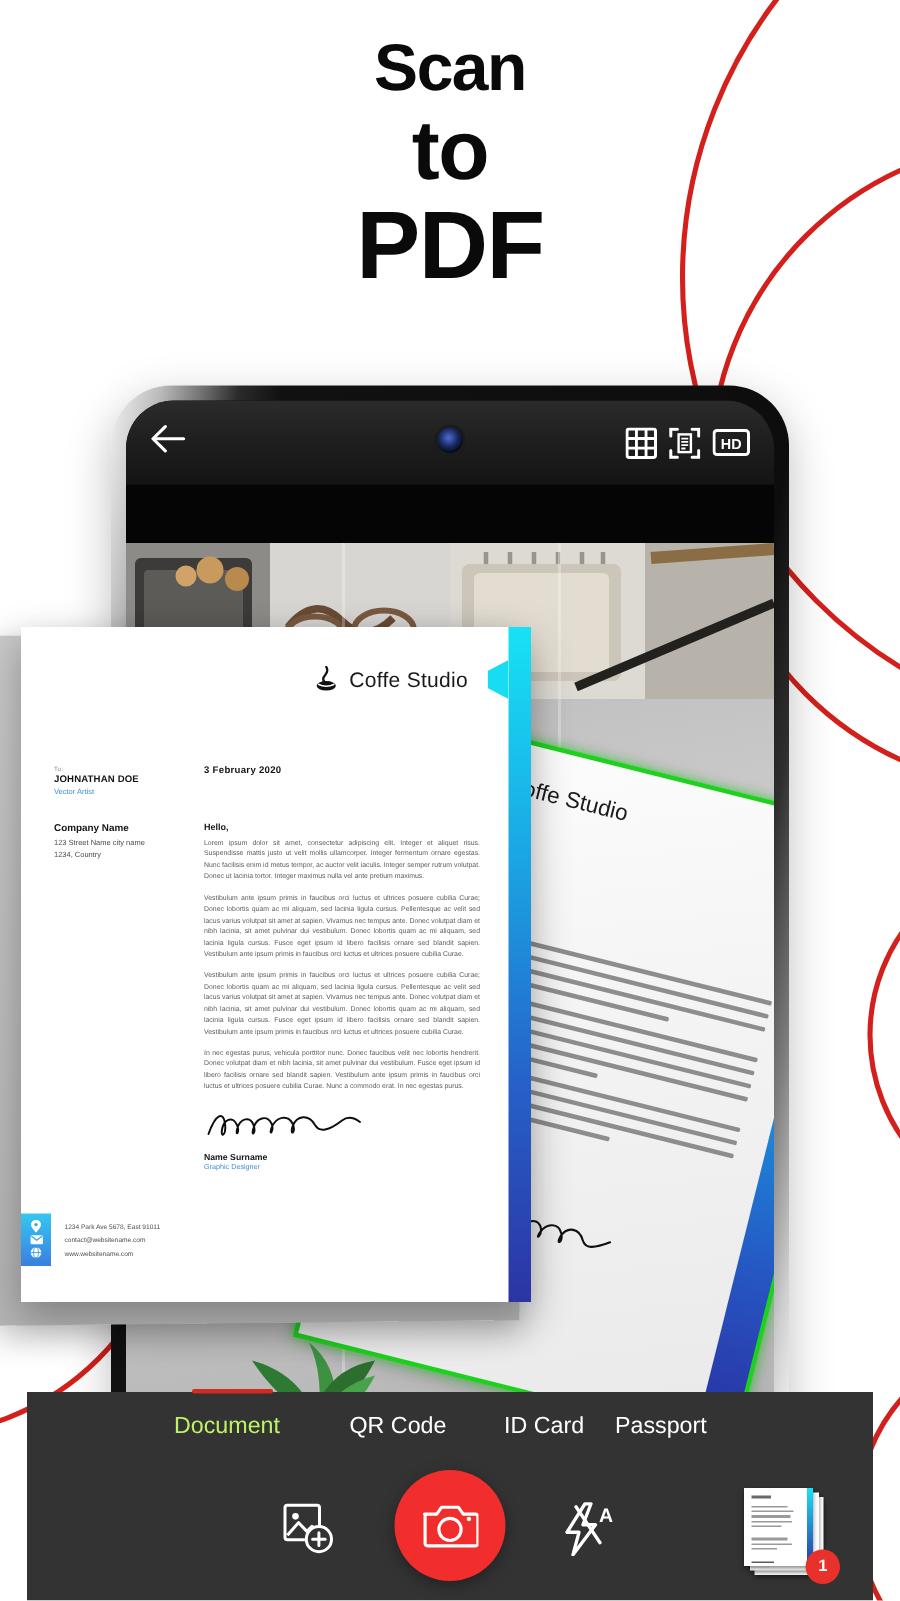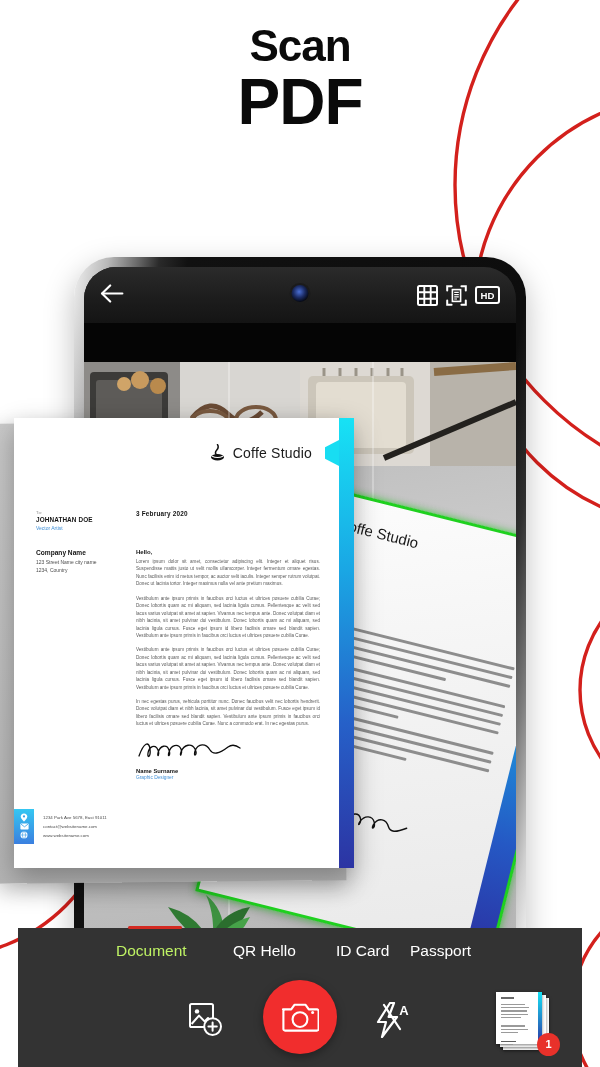--- a/index.html
+++ b/index.html
@@ -172,20 +172,21 @@
       <circle cx="760" cy="185" r="305"></circle>
       <circle cx="-30" cy="760" r="118"></circle>
       <circle cx="-58" cy="782" r="175"></circle>
       <circle cx="700" cy="690" r="120"></circle>
       <circle cx="690" cy="1010" r="118"></circle>
     </g>
   </svg>
 
   <div class="headline">
     <div class="h-l1">Scan</div>
+    <div class="h-l2">to</div>
     <div class="h-l3">PDF</div>
   </div>
 
   <div class="phone">
     <div class="phone-screen">
 
       <div class="statusbar">
         <span>
           <svg width="24" height="19" viewBox="0 0 24 19">
             <path d="M10.2 1.4 L2 9.5 L10.2 17.6" fill="none" stroke="#fff" stroke-width="2.1" stroke-linecap="round" stroke-linejoin="round"></path>
@@ -370,21 +371,21 @@
         </div>
       </div>
     </div>
   </div>
 
   <div class="panel">
 
     <div class="tabs">
       <div class="tabmark"></div>
       <div class="tab active" style="position:absolute;left:98px;top:14px">Document</div>
-      <div class="tab" style="position:absolute;left:215px;top:14px">QR Hello</div>
+      <div class="tab" style="position:absolute;left:215px;top:14px">QR Code</div>
       <div class="tab" style="position:absolute;left:318px;top:14px">ID Card</div>
       <div class="tab" style="position:absolute;left:392px;top:14px">Passport</div>
     </div>
 
     <div class="controls">
 
       <span class="ctrl" style="left:170px">
         <svg width="36" height="36" viewBox="0 0 36 36">
           <rect x="2" y="2" width="23" height="23" rx="1.6" fill="none" stroke="#fff" stroke-width="2"></rect>
           <circle cx="9" cy="9.4" r="2.2" fill="#fff"></circle>

